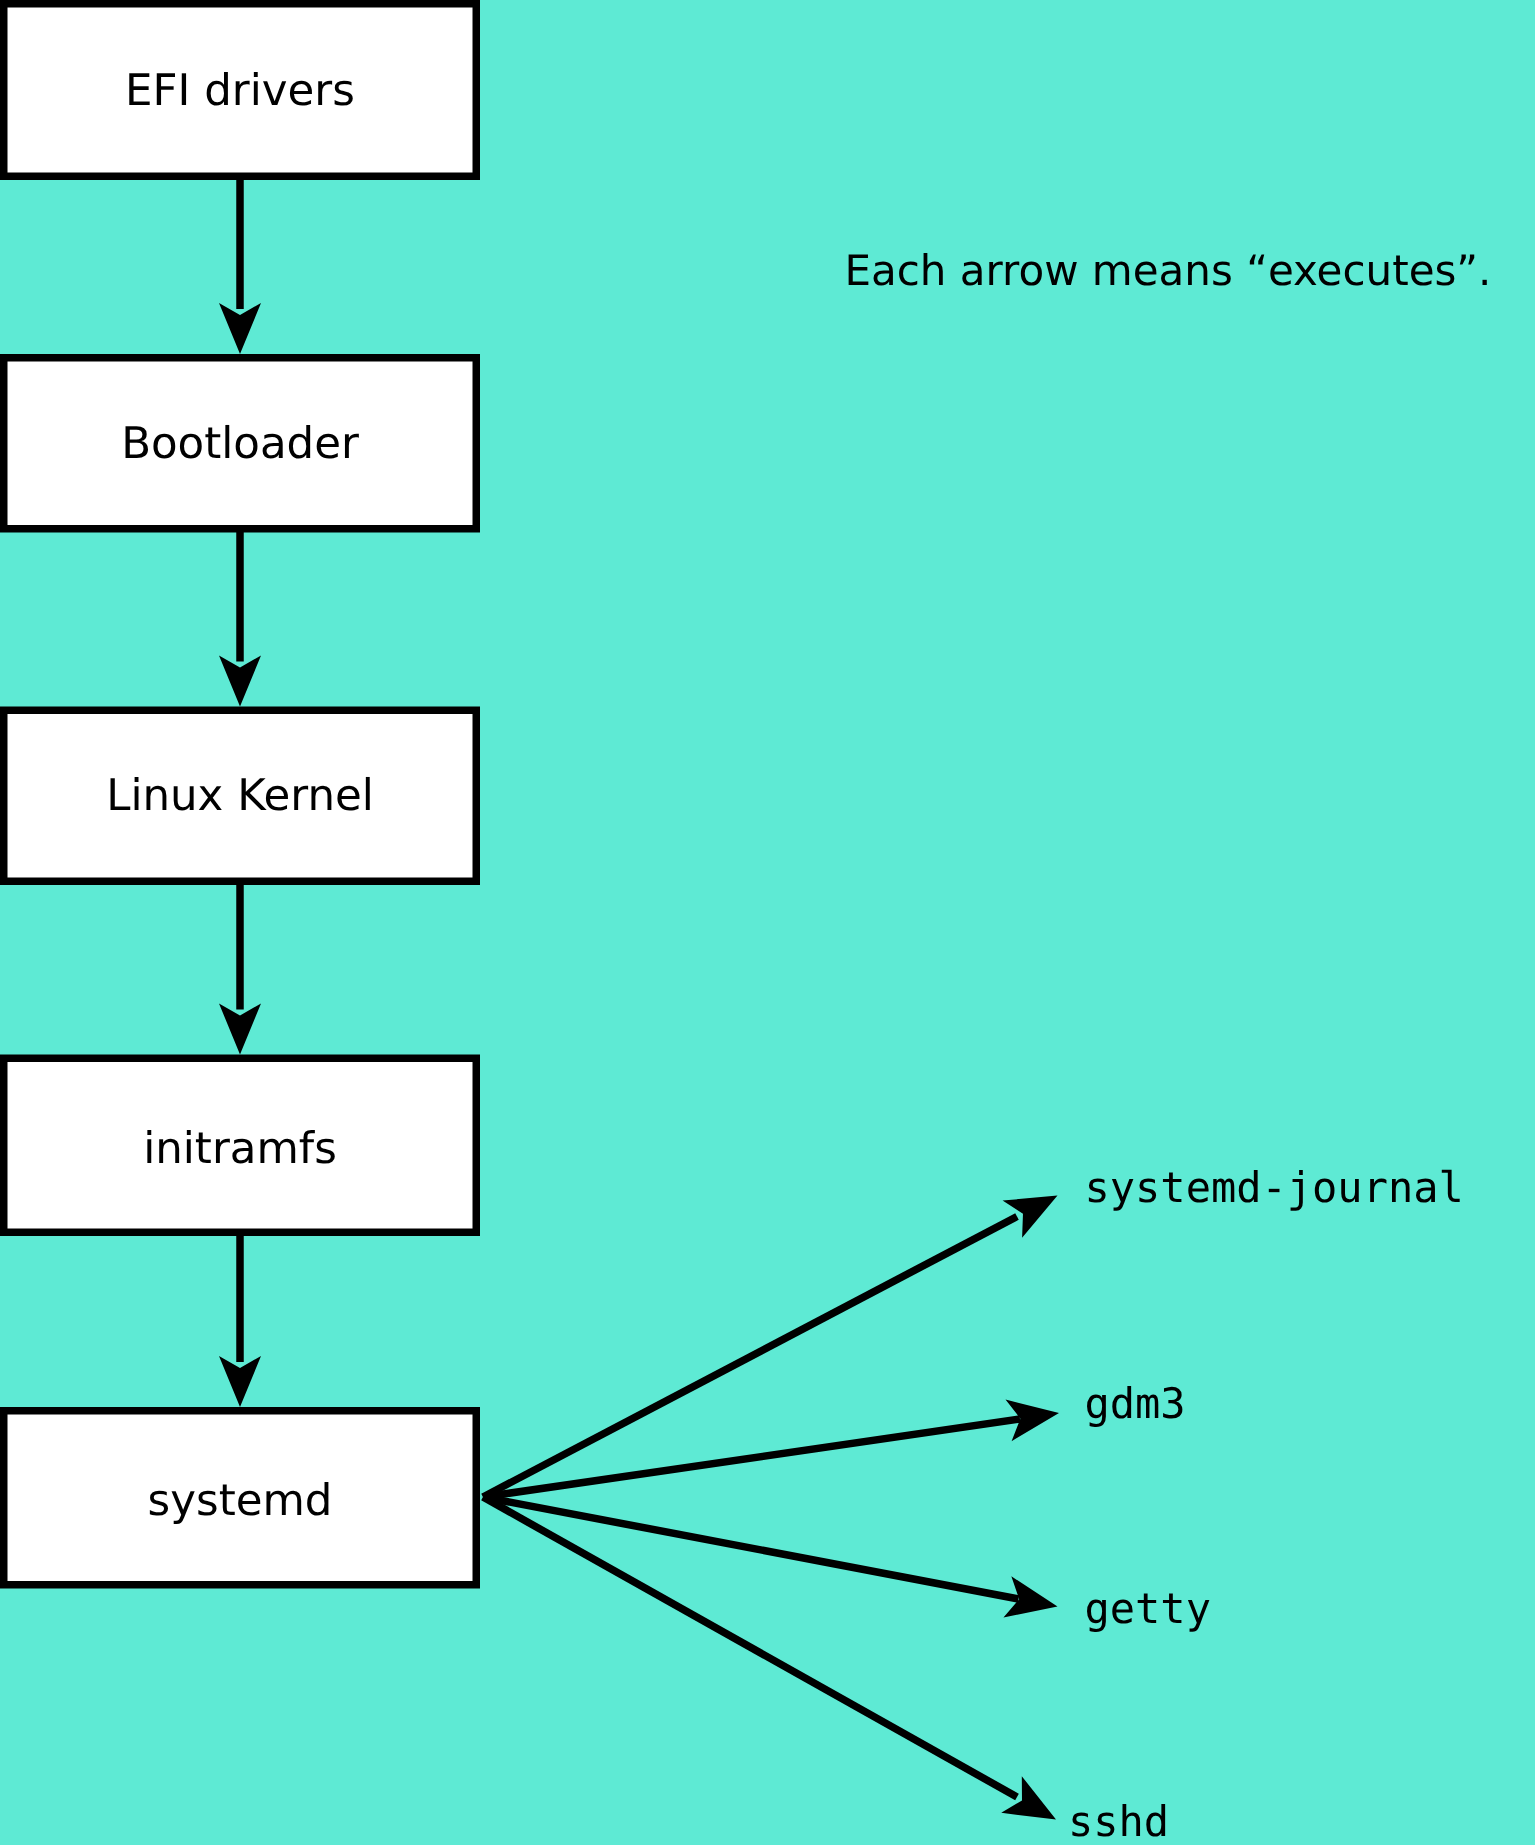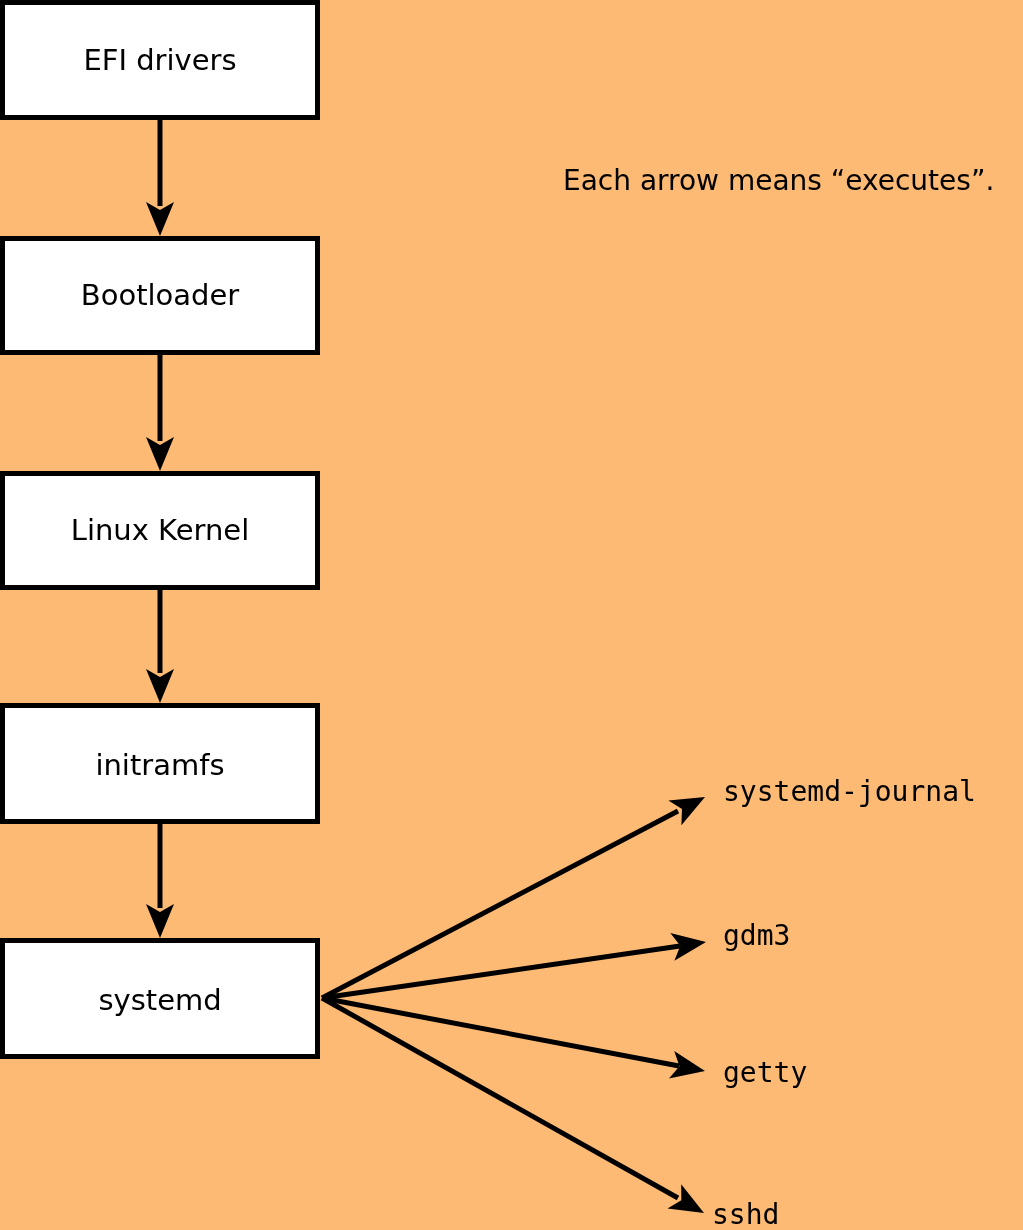--- a/index.html
+++ b/index.html
@@ -7,21 +7,21 @@
     padding: 0;
     background: #ffffff;
   }
   body {
     font-family: "DejaVu Sans", sans-serif;
   }
   #diagram-root {
     position: relative;
     width: 1023px;
     height: 1230px;
-    background: #fdba74;
+    background: #5eead4;
     overflow: hidden;
   }
   #diagram-svg {
     position: absolute;
     left: 0;
     top: 0;
     width: 1023px;
     height: 1230px;
     display: block;
   }

